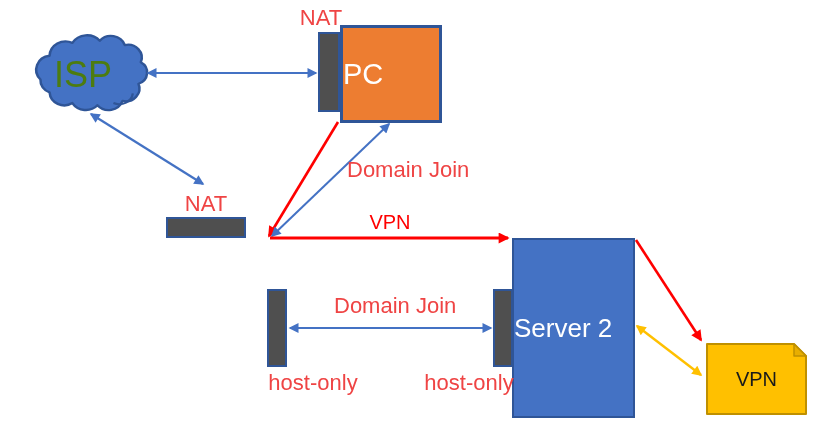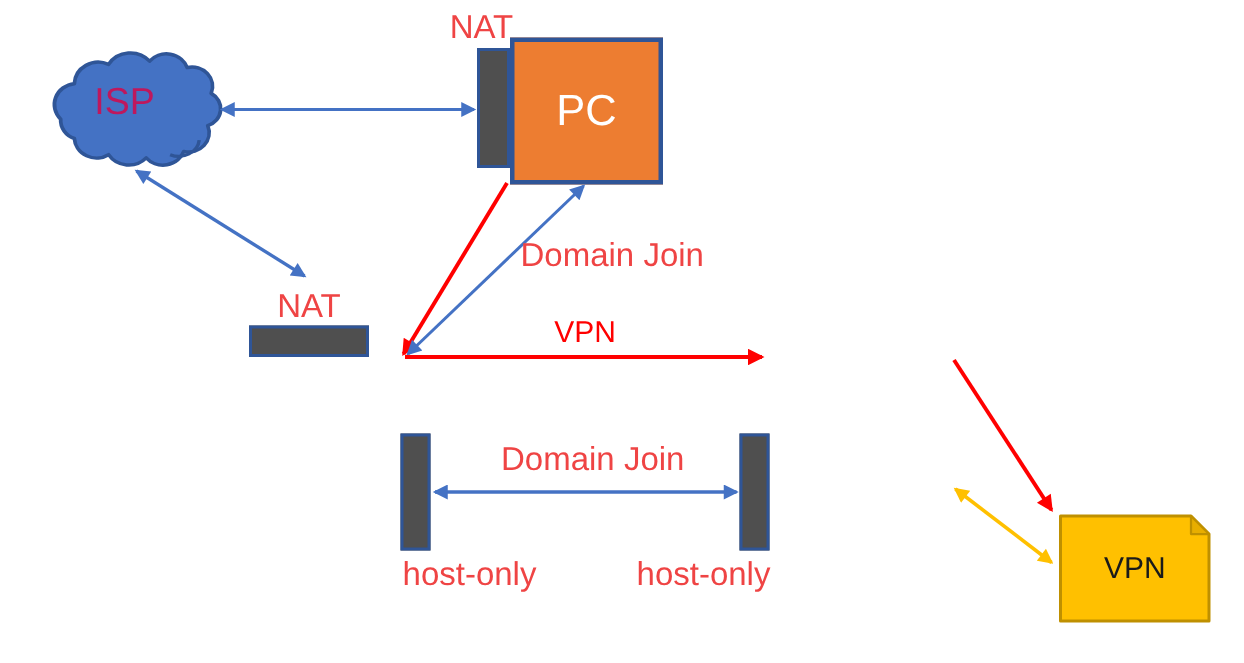--- a/index.html
+++ b/index.html
@@ -16,21 +16,21 @@
   .edges-layer  { position: absolute; inset: 0; z-index: 2; pointer-events: none; }
   .labels-layer { position: absolute; inset: 0; z-index: 3; pointer-events: none; }
 
   
   .box {
     position: absolute;
     background: #4472C4;
     border: 2px solid #2F5597;
     display: flex;
     align-items: center;
-    justify-content: center;
+    justify-content: flex-start;
     color: #ffffff;
     font-size: 26px;
   }
   .box.server1 { left: 147px; top: 238px; width: 117px; height: 175px; }
   .box.server2 { left: 512px; top: 238px; width: 119px; height: 176px; }
   .box.pc {
     left: 340px; top: 25px; width: 96px; height: 92px;
     background: #ED7D31; border-width: 3px; font-size: 29px;
   }
 
@@ -47,21 +47,21 @@
 
   
   .lbl {
     position: absolute;
     font-size: 22px;
     color: #ef4444;
     text-align: center;
     white-space: nowrap;
     line-height: 1.1;
   }
-  .lbl.isp      { left: 36px;  top: 55px;  width: 94px;  font-size: 25px; color: #be185d; }
+  .lbl.isp      { left: 36px;  top: 55px;  width: 94px;  font-size: 36px; color: #4d7c0f; }
   .lbl.nat-pc   { left: 299px; top: 6px;   width: 44px; }
   .lbl.nat-s1   { left: 184px; top: 192px; width: 44px; }
   .lbl.host1    { left: 268px; top: 371px; width: 90px; }
   .lbl.host2    { left: 424px; top: 371px; width: 90px; }
   .lbl.dj-pc    { left: 347px; top: 158px; width: 116px; }
   .lbl.dj-srv   { left: 334px; top: 294px; width: 114px; }
   .lbl.vpn-red  { left: 366px; top: 211px; width: 48px; font-size: 20px; color: #FF0000; }
   .lbl.vpn-note { left: 706px; top: 343px; width: 101px; height: 72px;
                   display: flex; align-items: center; justify-content: center;
                   font-size: 20px; color: #1a1a1a; }
@@ -72,20 +72,23 @@
 <div class="canvas">
 
   <div class="nodes-layer">
     <div class="adapter pc-nat"></div>
     <div class="adapter s1-nat"></div>
     <div class="adapter s1-host"></div>
     <div class="adapter s2-host"></div>
 
     <div class="box pc">
       <span>PC</span>
+    </div>
+    <div class="box server2">
+      <span>Server 2</span>
     </div>
   </div>
 
   <svg class="edges-layer" width="829" height="442" viewBox="0 0 829 442">
     <defs>
       <marker id="head-blue" viewBox="0 0 10 10" refX="8.5" refY="5" markerWidth="12" markerHeight="10" orient="auto-start-reverse" markerUnits="userSpaceOnUse">
         <path d="M0,0 L10,5 L0,10 Z" fill="#4472C4"></path>
       </marker>
       <marker id="head-red" viewBox="0 0 10 10" refX="8.5" refY="5" markerWidth="13" markerHeight="11" orient="auto-start-reverse" markerUnits="userSpaceOnUse">
         <path d="M0,0 L10,5 L0,10 Z" fill="#FF0000"></path>

